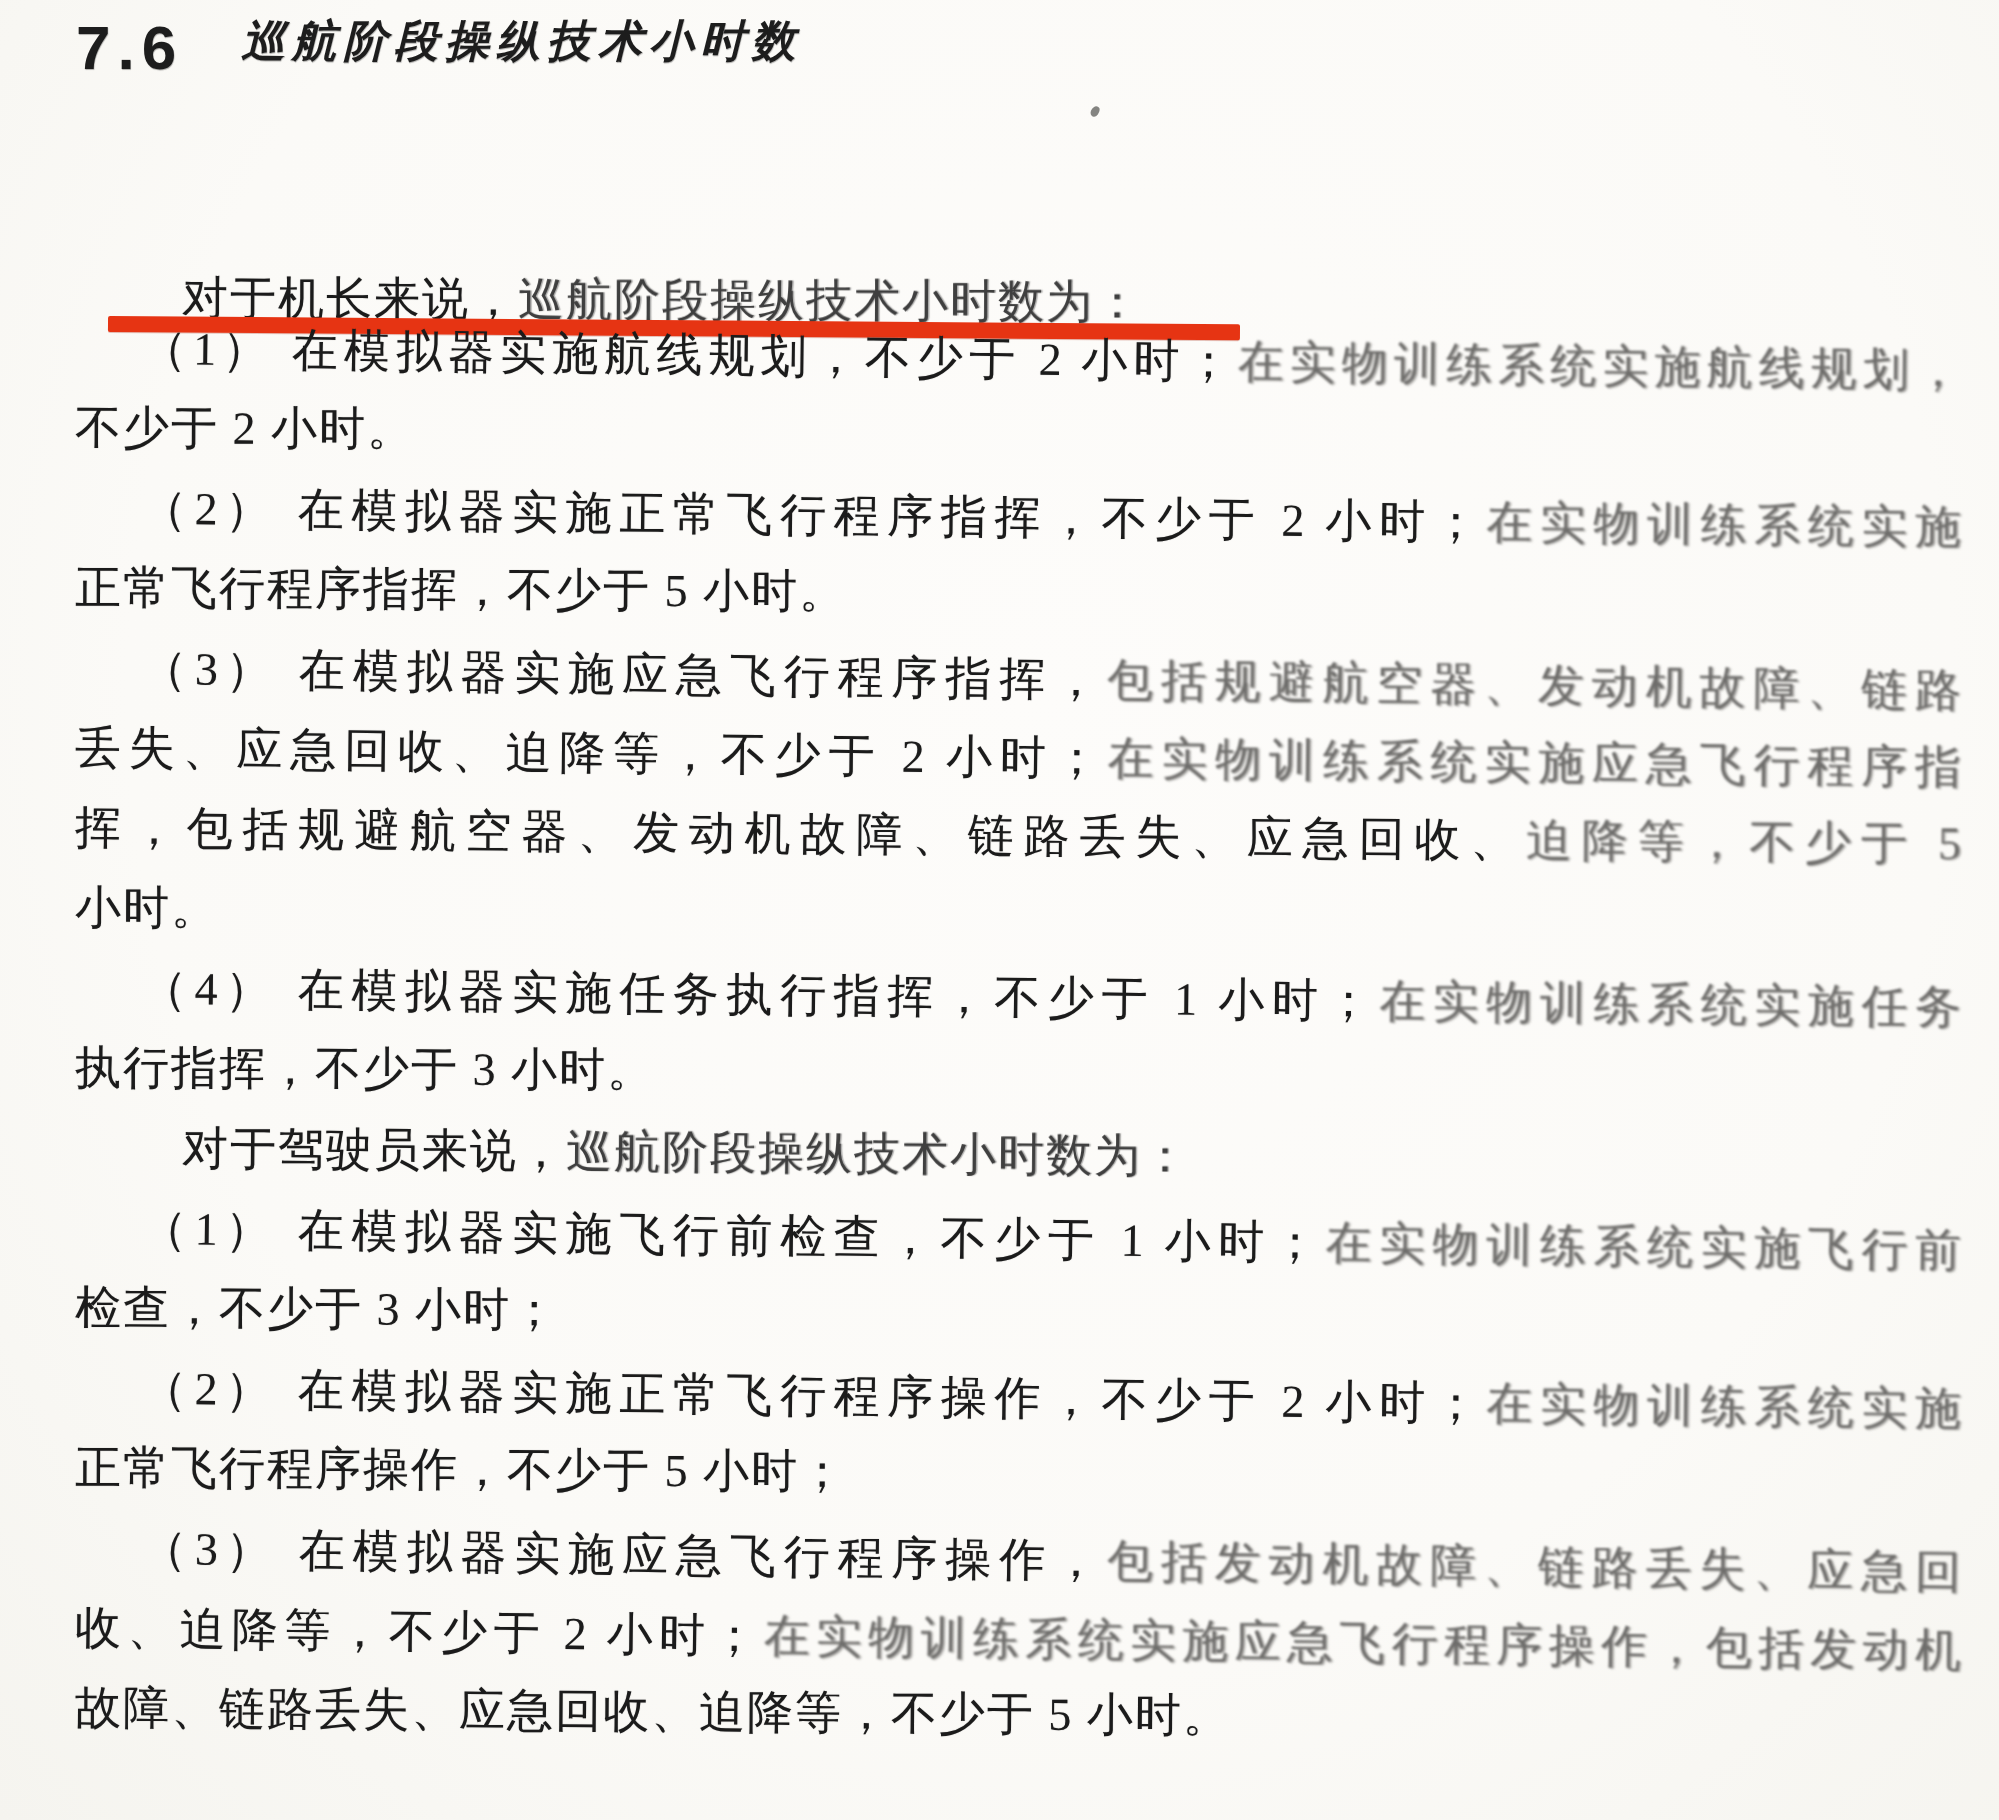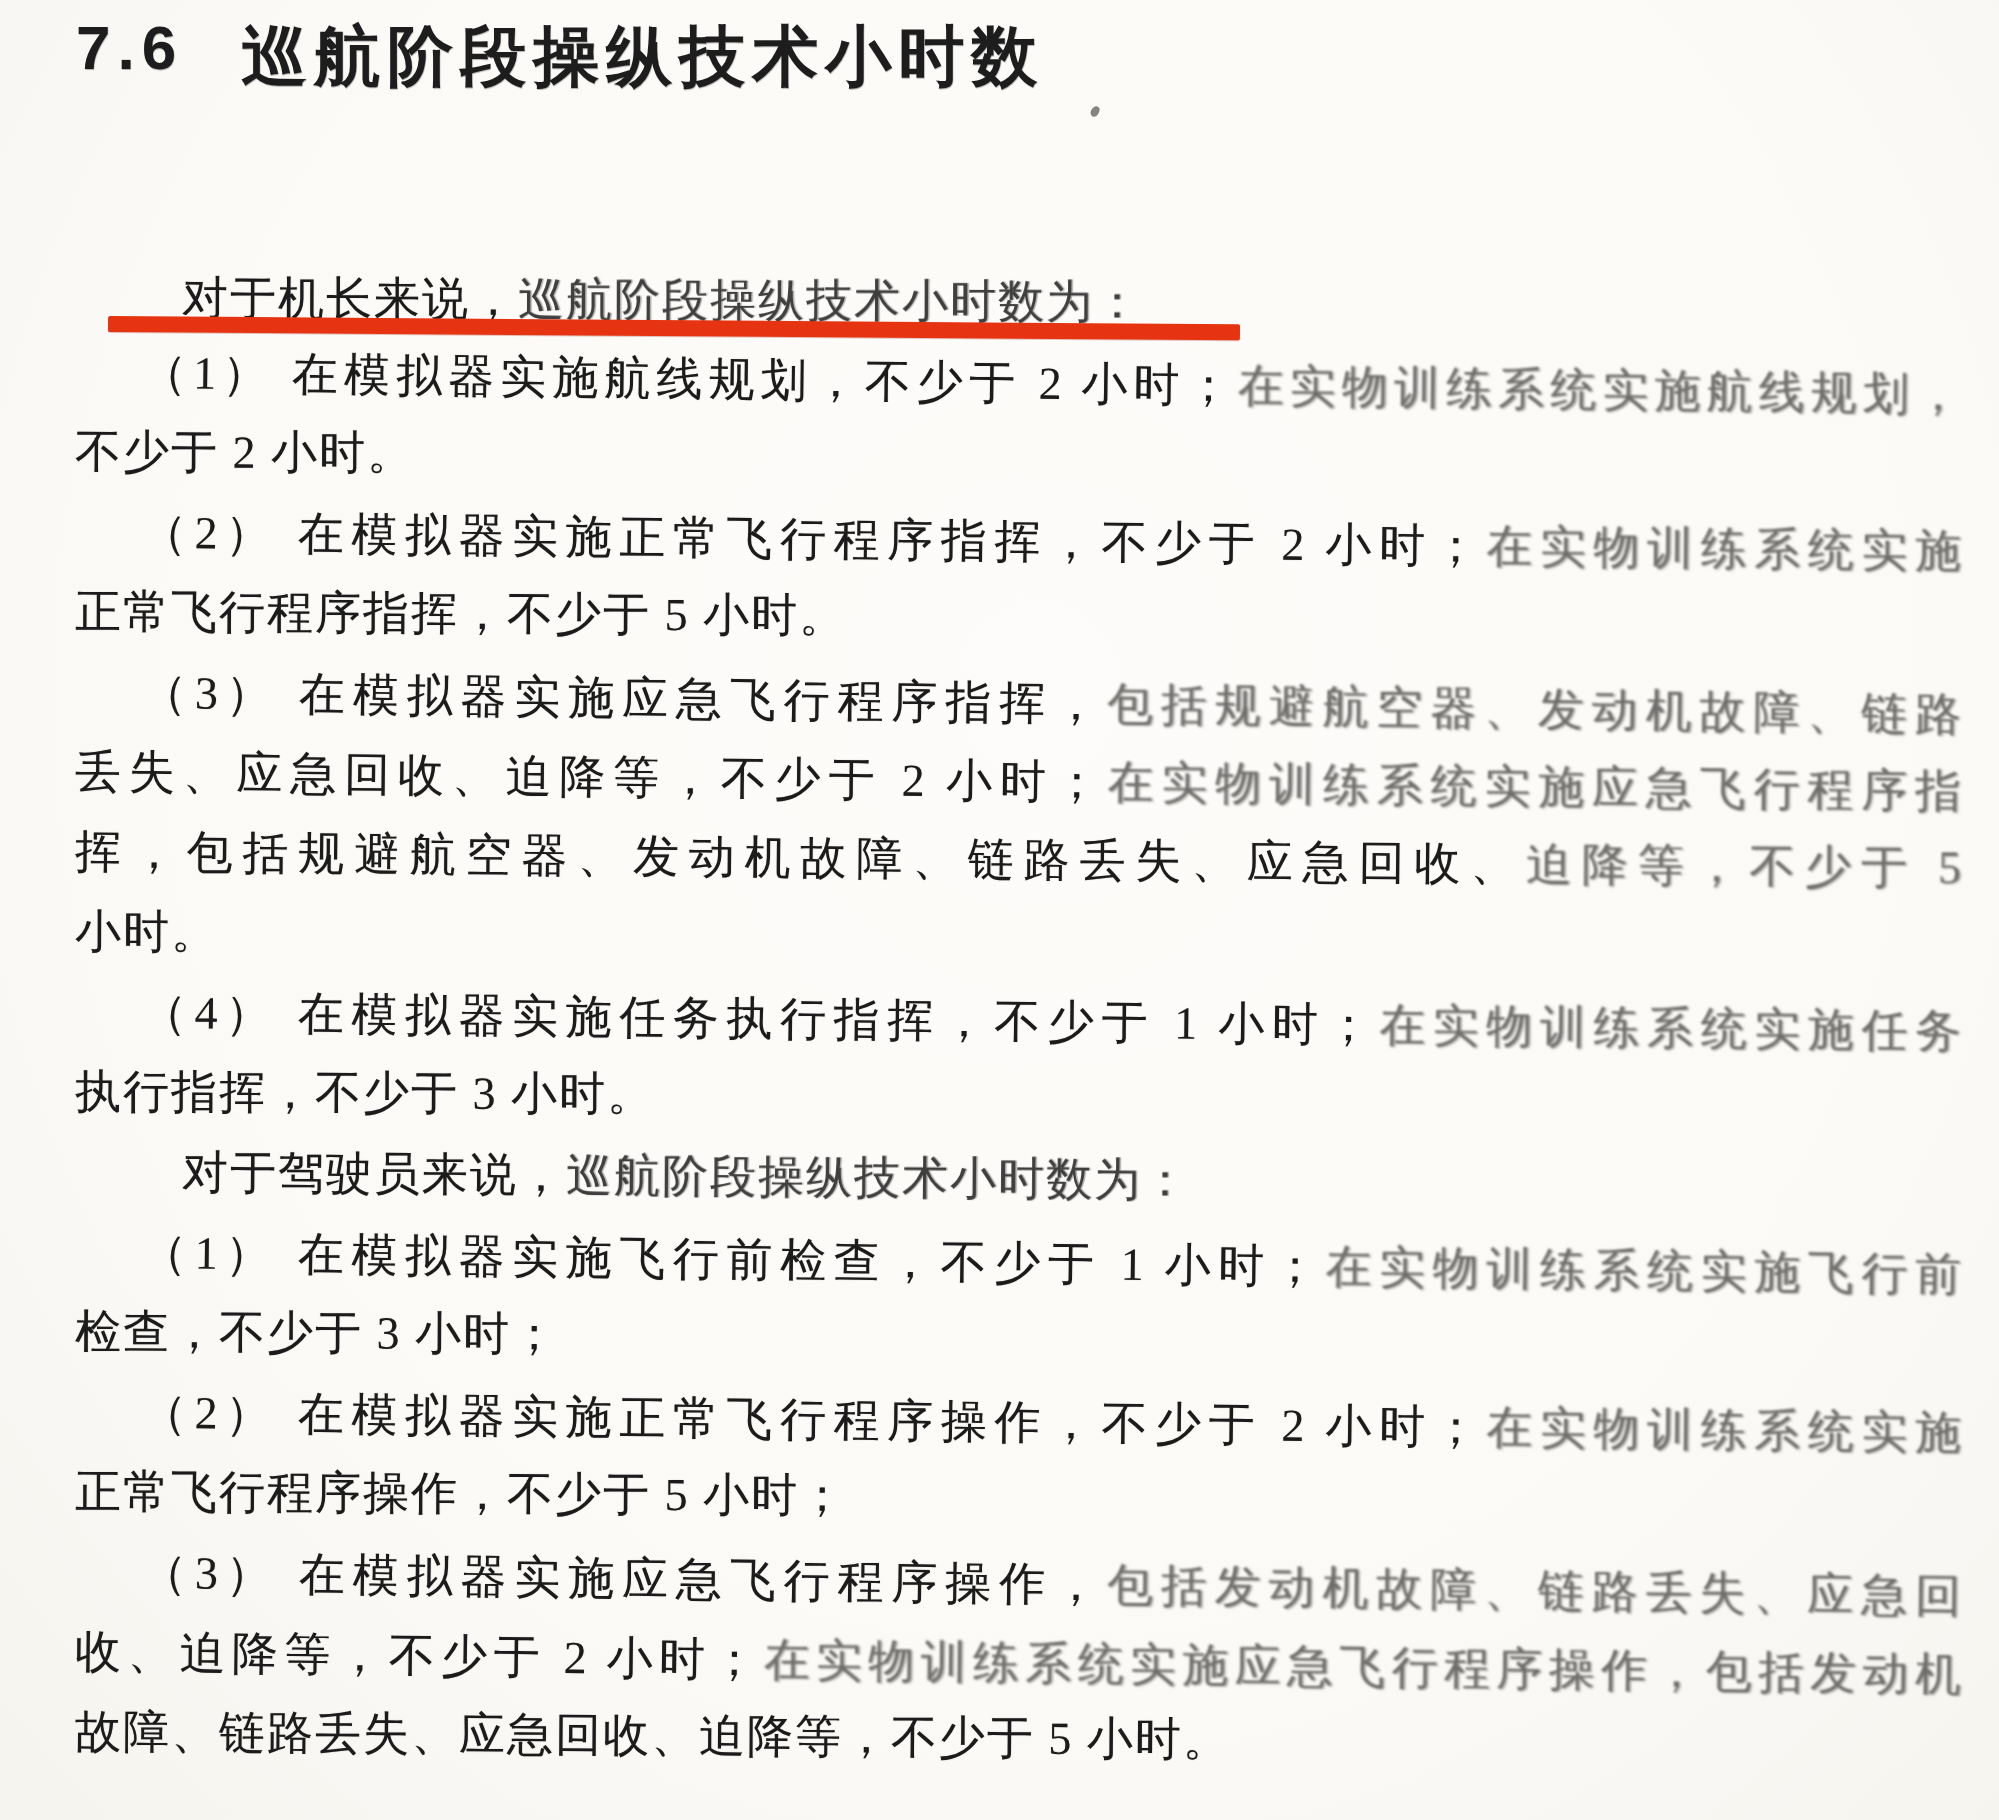--- a/index.html
+++ b/index.html
@@ -19,21 +19,21 @@
   .heading {
     position: absolute; top: 12px; left: 76px;
     display: flex; align-items: flex-start; gap: 58px;
     font-family: "Liberation Sans", "DejaVu Sans", sans-serif;
     font-weight: bold;
     color: #1d1d1d;
     text-shadow: 0.6px 0.8px 0.8px rgba(40,40,40,0.35);
     white-space: nowrap;
   }
   .heading .num   { font-size: 62px; letter-spacing: 7px; }
-  .heading .title { font-size: 66px; letter-spacing: 7px; }
+  .heading .title { font-size: 44px; letter-spacing: 7px; font-style: italic; }
   
   .speck {
     position: absolute; left: 1091px; top: 106px;
     width: 8px; height: 11px;
     background: #6f6e6c;
     border-radius: 60% 40% 55% 45%;
     transform: rotate(20deg);
     opacity: .85;
   }
   
@@ -43,21 +43,21 @@
     border-radius: 2px;
     transform: rotate(0.42deg);
     transform-origin: 0 50%;
     box-shadow: 0 1px 0 rgba(160,30,10,0.25);
   }
   
   .introline {
     position: absolute; top: 258px; left: 75px; right: 36px;
   }
   .bodylines {
-    position: absolute; top: 332px; left: 75px; right: 36px;
+    position: absolute; top: 308px; left: 75px; right: 36px;
   }
   .line {
     height: 80px; line-height: 80px;
     font-size: 46px;
     letter-spacing: 2px;
     white-space: nowrap;
     transform: rotate(var(--r, 0deg));
     transform-origin: 0 50%;
   }
   .line.jf {                       

